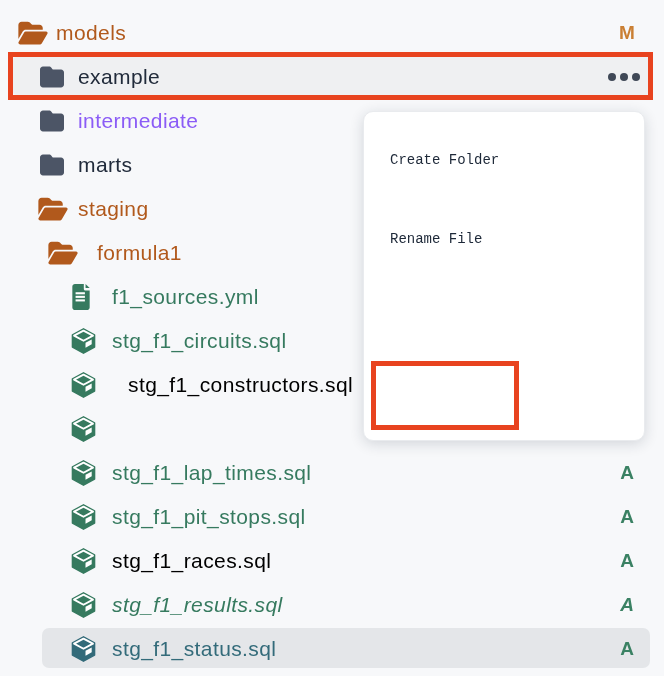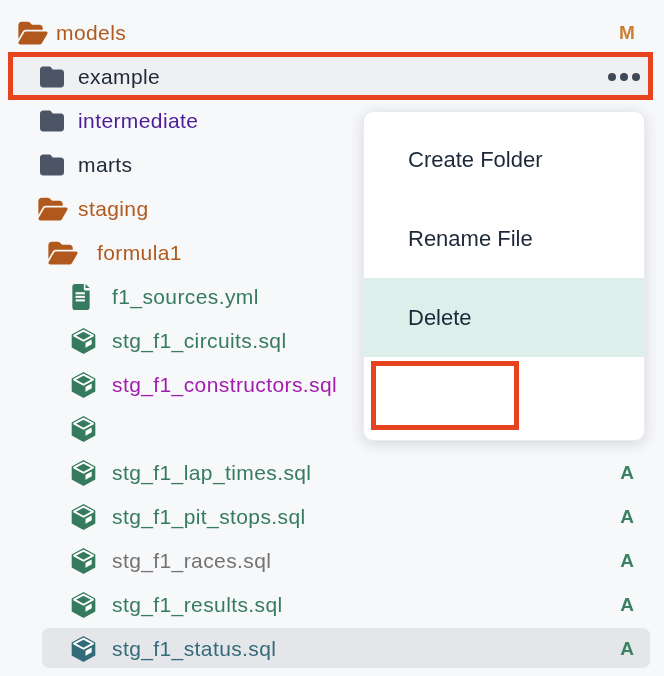--- a/index.html
+++ b/index.html
@@ -37,22 +37,22 @@
     display:flex;gap:4px;cursor:pointer;
   }
   .ellipsis-btn i{width:8px;height:8px;border-radius:50%;display:block;}
   #context-menu{
     position:absolute;left:363px;top:111px;width:282px;height:330px;
     box-sizing:border-box;background:#ffffff;border:1px solid #e9ebee;
     border-radius:10px;box-shadow:0 3px 14px rgba(25,35,55,.16);
     padding:8px 0 6px 0;overflow:hidden;z-index:10;
   }
   .menu-item{
-    height:79px;display:flex;align-items:center;padding-left:44px;
-    font-size:22px;color:#1d2838;cursor:pointer;
+    height:79px;display:flex;align-items:center;padding-left:26px;
+    font-size:14px;color:#1d2838;cursor:pointer;font-family:Liberation Mono, monospace;
   }
   .annotation-box{
     position:absolute;box-sizing:border-box;border:5px solid #e8431f;
     background:transparent;pointer-events:none;
   }
   #annotation-example{left:8px;top:52px;width:645px;height:48px;z-index:5;}
   #annotation-delete{left:371px;top:361px;width:148px;height:69px;z-index:12;}
 </style>
 </head>
 <body style="background: rgb(247, 248, 250);">
@@ -80,21 +80,21 @@
       </span>
       <span class="tree-label" style="left: 56px; color: rgb(177, 89, 28);">models</span>
       <span class="tree-badge" style="color: rgb(202, 127, 51);">M</span>
     </div>
     <div class="tree-row" style="top: 99px;">
       <span class="tree-icon" style="left: 38px;">
         <svg width="28" height="24" viewBox="0 0 512 512">
           <path fill="#4c5566" d="M64 480H448c35.3 0 64-28.7 64-64V160c0-35.3-28.7-64-64-64H288c-10.1 0-19.6-4.7-25.6-12.8L243.2 57.6C231.1 41.5 212.1 32 192 32H64C28.7 32 0 60.7 0 96V416c0 35.3 28.7 64 64 64z"></path>
         </svg>
       </span>
-      <span class="tree-label" style="left: 78px; color: #4c1d95;">intermediate</span>
+      <span class="tree-label" style="left: 78px; color: #8b5cf6;">intermediate</span>
     </div>
     <div class="tree-row" style="top: 143px;">
       <span class="tree-icon" style="left: 38px;">
         <svg width="28" height="24" viewBox="0 0 512 512">
           <path fill="#4c5566" d="M64 480H448c35.3 0 64-28.7 64-64V160c0-35.3-28.7-64-64-64H288c-10.1 0-19.6-4.7-25.6-12.8L243.2 57.6C231.1 41.5 212.1 32 192 32H64C28.7 32 0 60.7 0 96V416c0 35.3 28.7 64 64 64z"></path>
         </svg>
       </span>
       <span class="tree-label" style="left: 78px; color: rgb(33, 43, 59);">marts</span>
     </div>
     <div class="tree-row" style="top: 187px; padding-left: 7px;">
@@ -136,21 +136,21 @@
       <span class="tree-label" style="left: 112px; color: rgb(54, 122, 95);">stg_f1_circuits.sql</span>
     </div>
     <div class="tree-row" style="top: 363px;">
       <span class="tree-icon" style="left: 70px;">
         <svg width="27" height="27" viewBox="0 0 24 24">
           <path fill="#367a5f" stroke="#367a5f" stroke-width="1.4" stroke-linejoin="round" d="M12 1.2L21.8 6.6V17.4L12 22.8L2.2 17.4V6.6Z"></path>
           <path fill="none" stroke="#ffffff" stroke-width="1.7" stroke-linejoin="round" d="M12 2.8L20.4 7.3L12 11.8L3.6 7.3Z"></path>
           <path fill="#ffffff" d="M13.8 13.6L19.3 10.6V14.9L13.8 17.9Z"></path>
         </svg>
       </span>
-      <span class="tree-label" style="left: 112px; color: #a21caf;">stg_f1_constructors.sql</span>
+      <span class="tree-label" style="left: 128px; color: #000000;">stg_f1_constructors.sql</span>
     </div>
     <div class="tree-row" style="top: 407px;">
       <span class="tree-icon" style="left: 70px;">
         <svg width="27" height="27" viewBox="0 0 24 24">
           <path fill="#367a5f" stroke="#367a5f" stroke-width="1.4" stroke-linejoin="round" d="M12 1.2L21.8 6.6V17.4L12 22.8L2.2 17.4V6.6Z"></path>
           <path fill="none" stroke="#ffffff" stroke-width="1.7" stroke-linejoin="round" d="M12 2.8L20.4 7.3L12 11.8L3.6 7.3Z"></path>
           <path fill="#ffffff" d="M13.8 13.6L19.3 10.6V14.9L13.8 17.9Z"></path>
         </svg>
       </span>
     </div>
@@ -177,24 +177,24 @@
       <span class="tree-badge" style="color: rgb(58, 129, 99);">A</span>
     </div>
     <div class="tree-row" style="top: 539px;">
       <span class="tree-icon" style="left: 70px;">
         <svg width="27" height="27" viewBox="0 0 24 24">
           <path fill="#367a5f" stroke="#367a5f" stroke-width="1.4" stroke-linejoin="round" d="M12 1.2L21.8 6.6V17.4L12 22.8L2.2 17.4V6.6Z"></path>
           <path fill="none" stroke="#ffffff" stroke-width="1.7" stroke-linejoin="round" d="M12 2.8L20.4 7.3L12 11.8L3.6 7.3Z"></path>
           <path fill="#ffffff" d="M13.8 13.6L19.3 10.6V14.9L13.8 17.9Z"></path>
         </svg>
       </span>
-      <span class="tree-label" style="left: 112px; color: #737373;">stg_f1_races.sql</span>
-      <span class="tree-badge" style="color: rgb(58, 129, 99);">A</span>
-    </div>
-    <div class="tree-row" style="top: 583px;">
+      <span class="tree-label" style="left: 112px; color: #000000;">stg_f1_races.sql</span>
+      <span class="tree-badge" style="color: rgb(58, 129, 99);">A</span>
+    </div>
+    <div class="tree-row" style="top: 583px; font-style: italic;">
       <span class="tree-icon" style="left: 70px;">
         <svg width="27" height="27" viewBox="0 0 24 24">
           <path fill="#367a5f" stroke="#367a5f" stroke-width="1.4" stroke-linejoin="round" d="M12 1.2L21.8 6.6V17.4L12 22.8L2.2 17.4V6.6Z"></path>
           <path fill="none" stroke="#ffffff" stroke-width="1.7" stroke-linejoin="round" d="M12 2.8L20.4 7.3L12 11.8L3.6 7.3Z"></path>
           <path fill="#ffffff" d="M13.8 13.6L19.3 10.6V14.9L13.8 17.9Z"></path>
         </svg>
       </span>
       <span class="tree-label" style="left: 112px; color: rgb(54, 122, 95);">stg_f1_results.sql</span>
       <span class="tree-badge" style="color: rgb(58, 129, 99);">A</span>
     </div>
@@ -208,17 +208,16 @@
         </svg>
       </span>
       <span class="tree-label" style="left: 112px; color: rgb(51, 107, 122);">stg_f1_status.sql</span>
       <span class="tree-badge" style="color: rgb(58, 129, 99);">A</span>
     </div>
   </div>
 
 <div id="context-menu">
     <div class="menu-item">Create Folder</div>
     <div class="menu-item">Rename File</div>
-    <div class="menu-item highlight" style="background: rgb(221, 239, 235);">Delete</div>
   </div>
 
 <div id="annotation-example" class="annotation-box" style="border-color: rgb(232, 67, 31);"></div>
 <div id="annotation-delete" class="annotation-box" style="border-color: rgb(232, 67, 31);"></div>
 
 </body></html>

